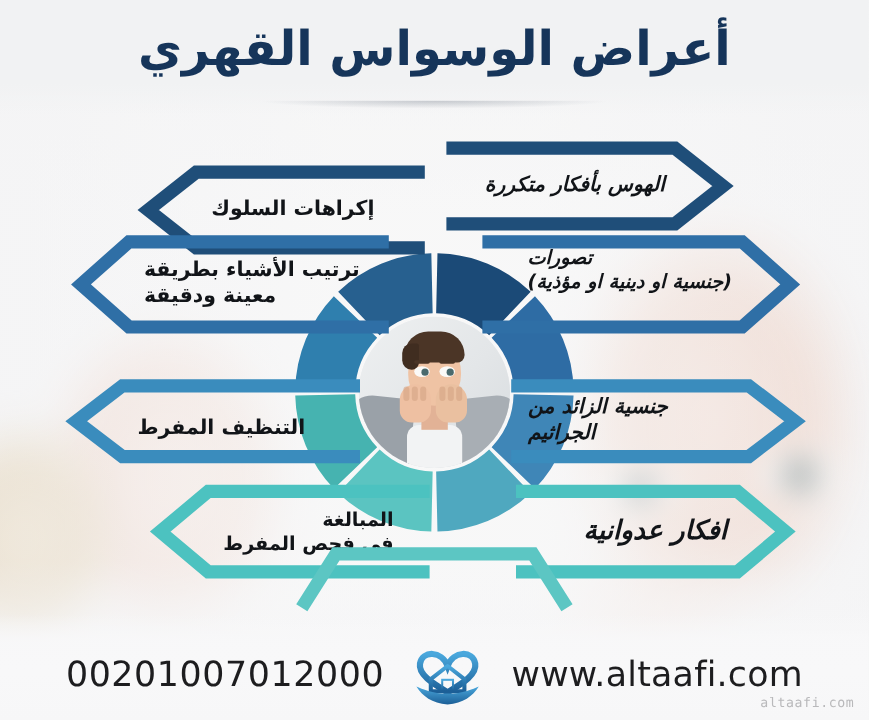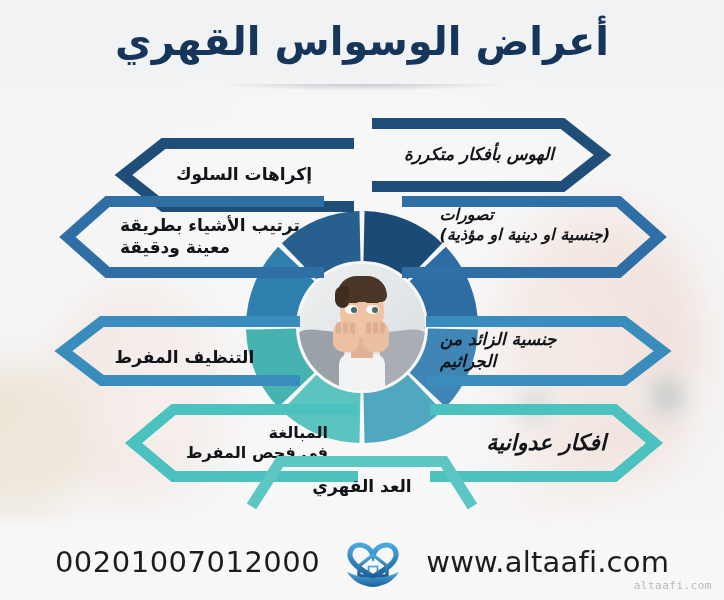--- a/index.html
+++ b/index.html
@@ -219,21 +219,20 @@
     <div class="arrow a-right" style="left: 430px; top: 404px; width: 230px; height: 78px;">
       <svg width="230" height="78" viewBox="0 0 230 78">
         <path d="M0 5.5 L184.5 5.5 L224.5 39 L184.5 72.5 L0 72.5" fill="none" stroke="#4cc2c0" stroke-width="11" stroke-linejoin="miter" stroke-linecap="butt"></path>
       </svg>
       <div class="lbl" style="font-size: 22px; left: 2px; right: 54px; text-align: left;">افكار عدوانية</div>
     </div>
     <div class="arrow a-bot" style="left: 246px; top: 456px; width: 232px; height: 56px;">
       <svg width="232" height="56" viewBox="0 0 232 56">
         <path d="M5.5 50.5 L34 5.5 L198 5.5 L226.5 50.5" fill="none" stroke="#5cc6c3" stroke-width="11" stroke-linejoin="miter" stroke-linecap="butt"></path>
       </svg>
-      <div class="lbl" style="font-size: 17px; text-align: center; top: 6px;">العد القهري</div>
     </div>
   </div>
 
 <div id="footer">
   <div id="footer-row">
     <div id="phone">00201007012000</div>
     <div id="logo">
       <svg width="62" height="58" viewBox="0 0 62 58" aria-hidden="true">
         <defs>
           <linearGradient id="lg" x1="0" y1="0" x2="0" y2="1">

